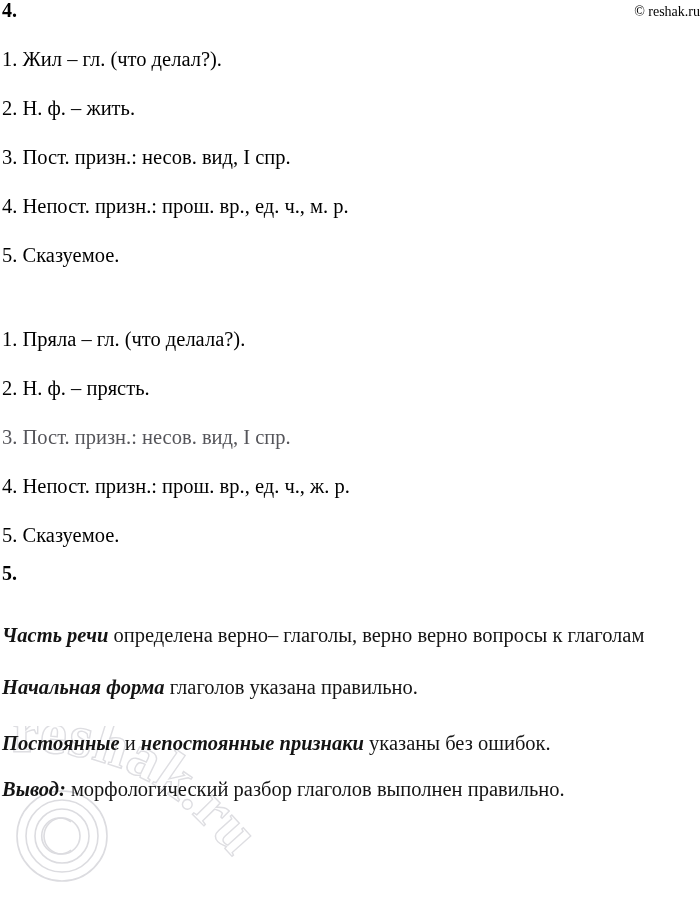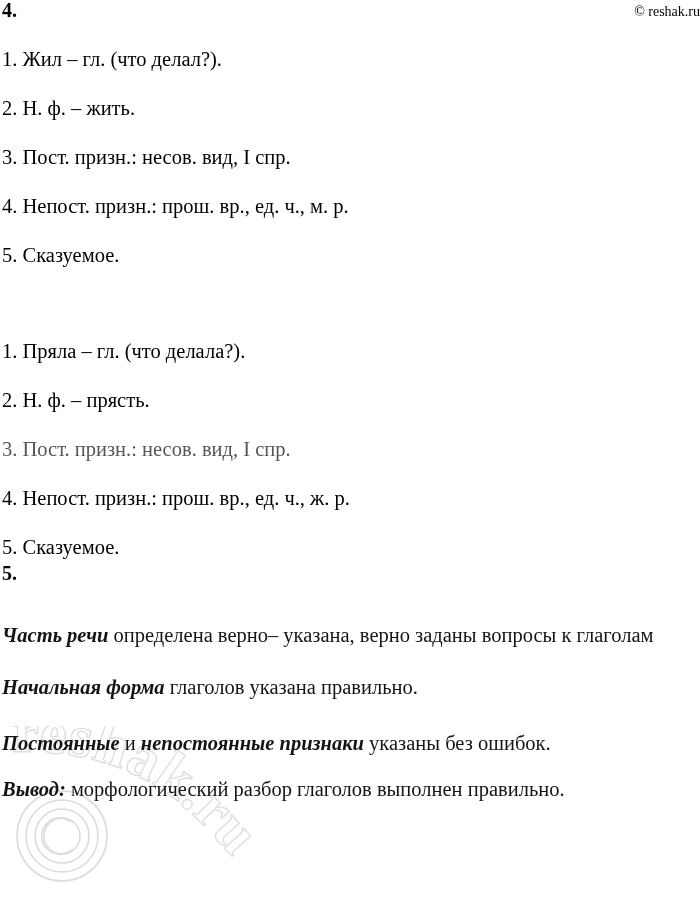--- a/index.html
+++ b/index.html
@@ -83,21 +83,21 @@
     top: 0;
     width: 700px;
     z-index: 2;
   }
   .analysis-block {
     position: absolute;
     left: 0;
     width: 700px;
   }
   .analysis-block.block-1 { top: 44px; }
-  .analysis-block.block-2 { top: 336px; }
+  .analysis-block.block-2 { top: 324px; }
 
   .analysis-line {
     position: relative;
     left: 2px;
     height: 49px;
     font-size: 20.5px;
     line-height: 30px;
     white-space: nowrap;
   }
   .analysis-line.faded { color: #55555a; }
@@ -190,21 +190,21 @@
       <div class="analysis-line">5. Сказуемое.</div>
     </div>
 
   </div>
 
   <div class="section-heading">5.</div>
 
   <div class="conclusion">
 
     <p class="c-para justified p-first">
-      <em>Часть речи</em><span> определена верно– указана, верно заданы вопросы к глаголам</span>
+      <em>Часть речи</em><span> определена верно– глаголы, верно верно вопросы к глаголам</span>
     </p>
 
     <p class="c-para p-nachalnaya">
       <em>Начальная форма</em><span> глаголов указана правильно.</span>
     </p>
 
     <p class="c-para p-postoyannye">
       <em>Постоянные</em><span> и </span><em>непостоянные признаки</em><span> указаны без ошибок.</span>
     </p>
 

